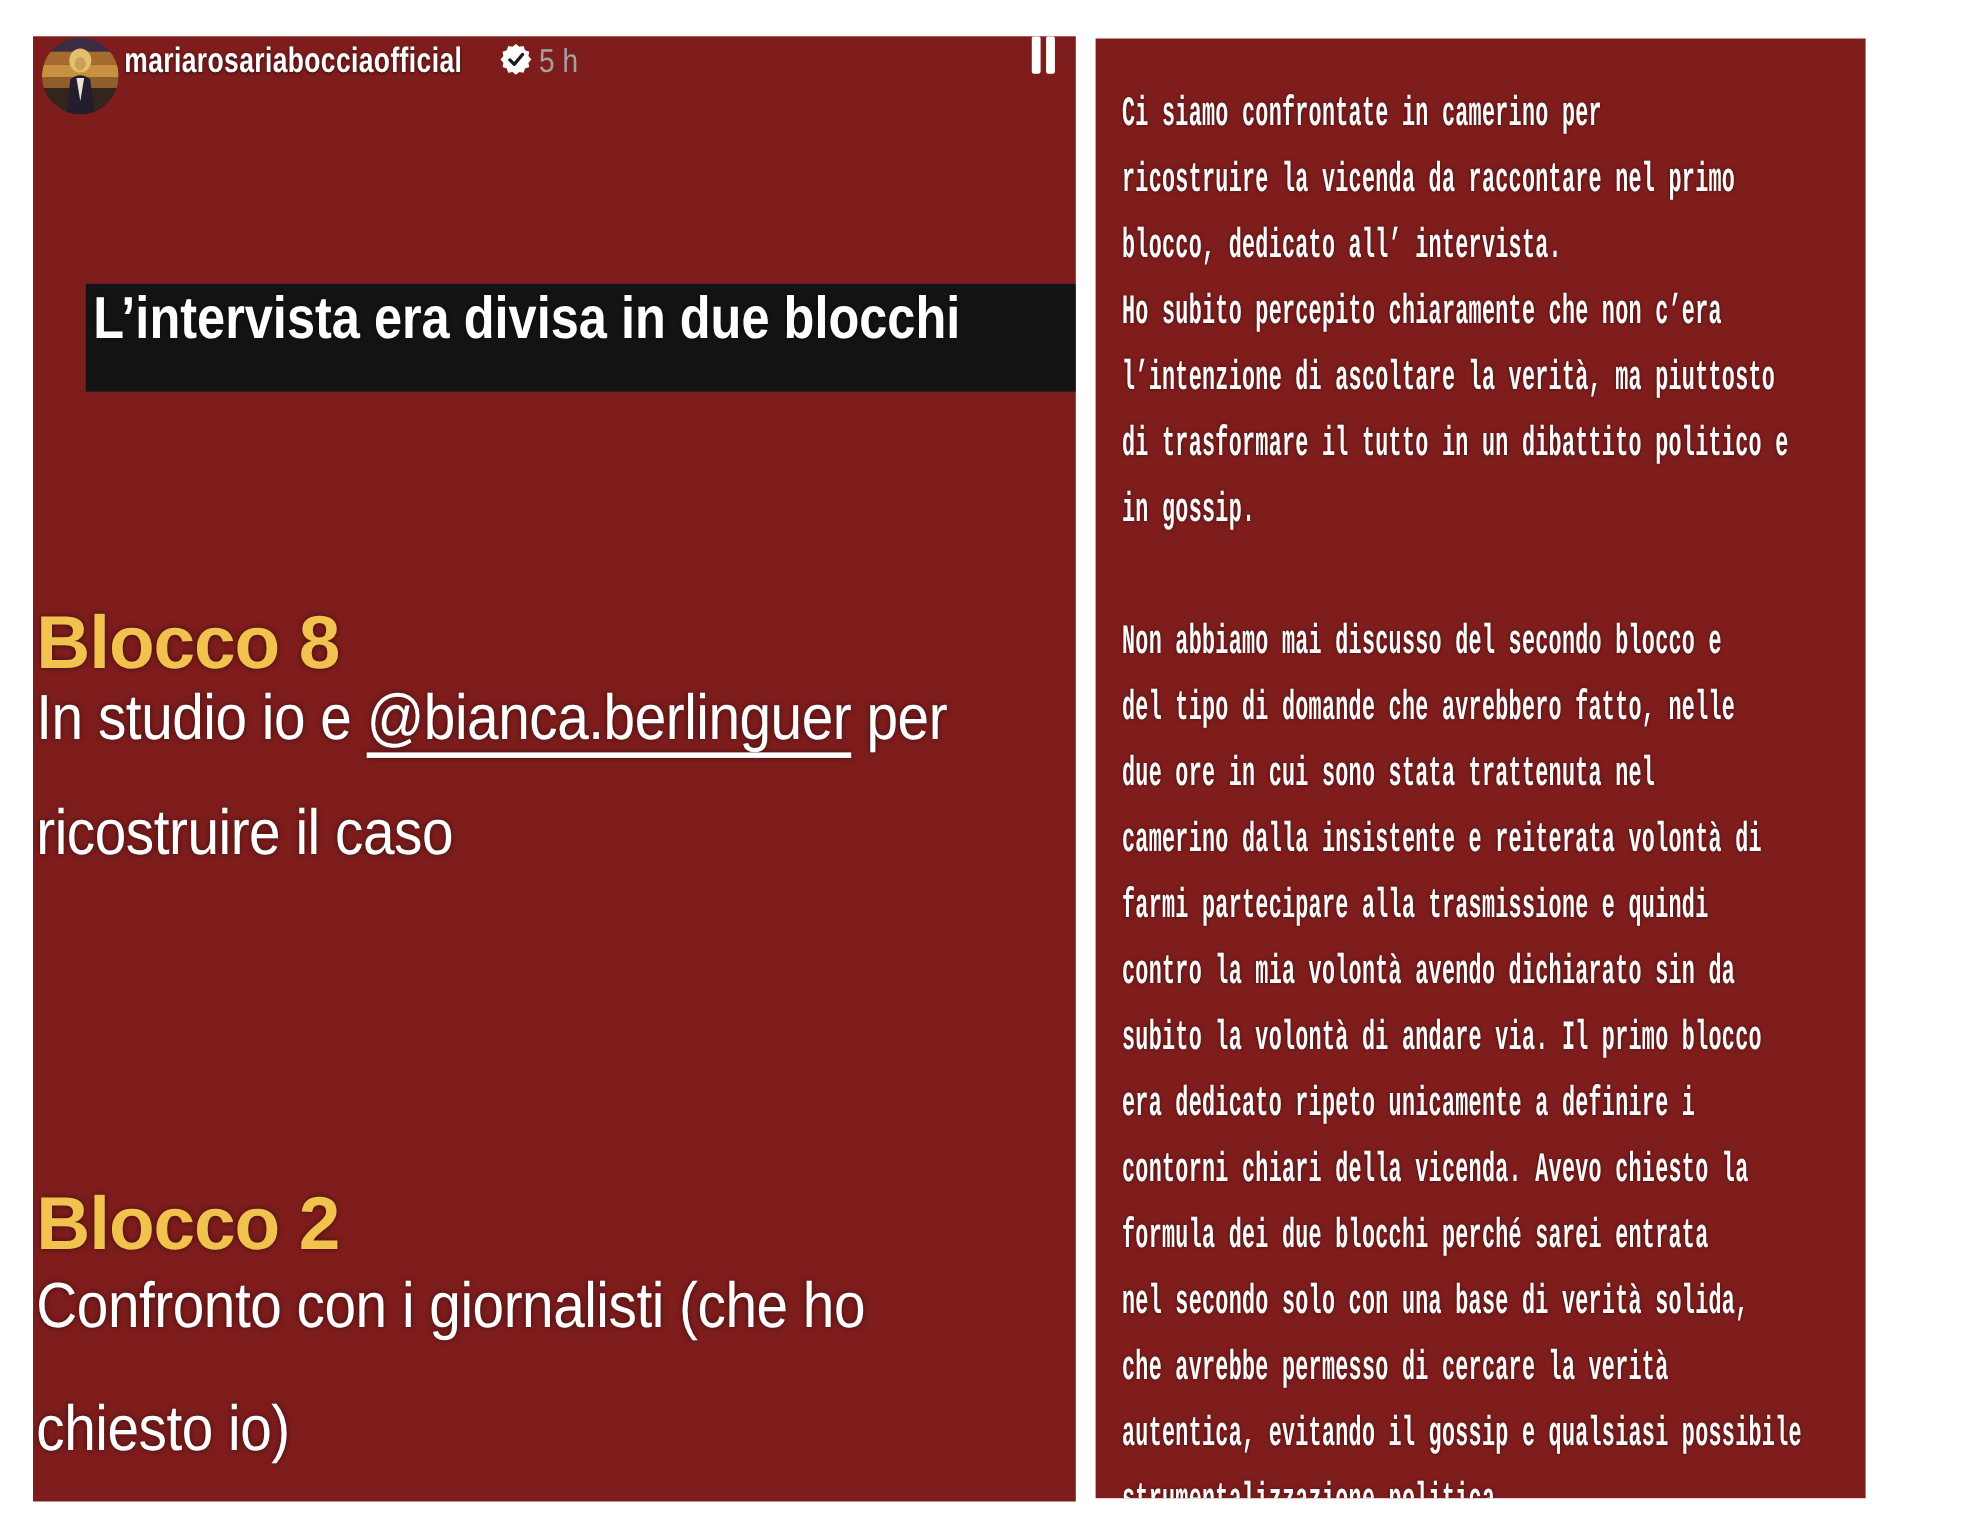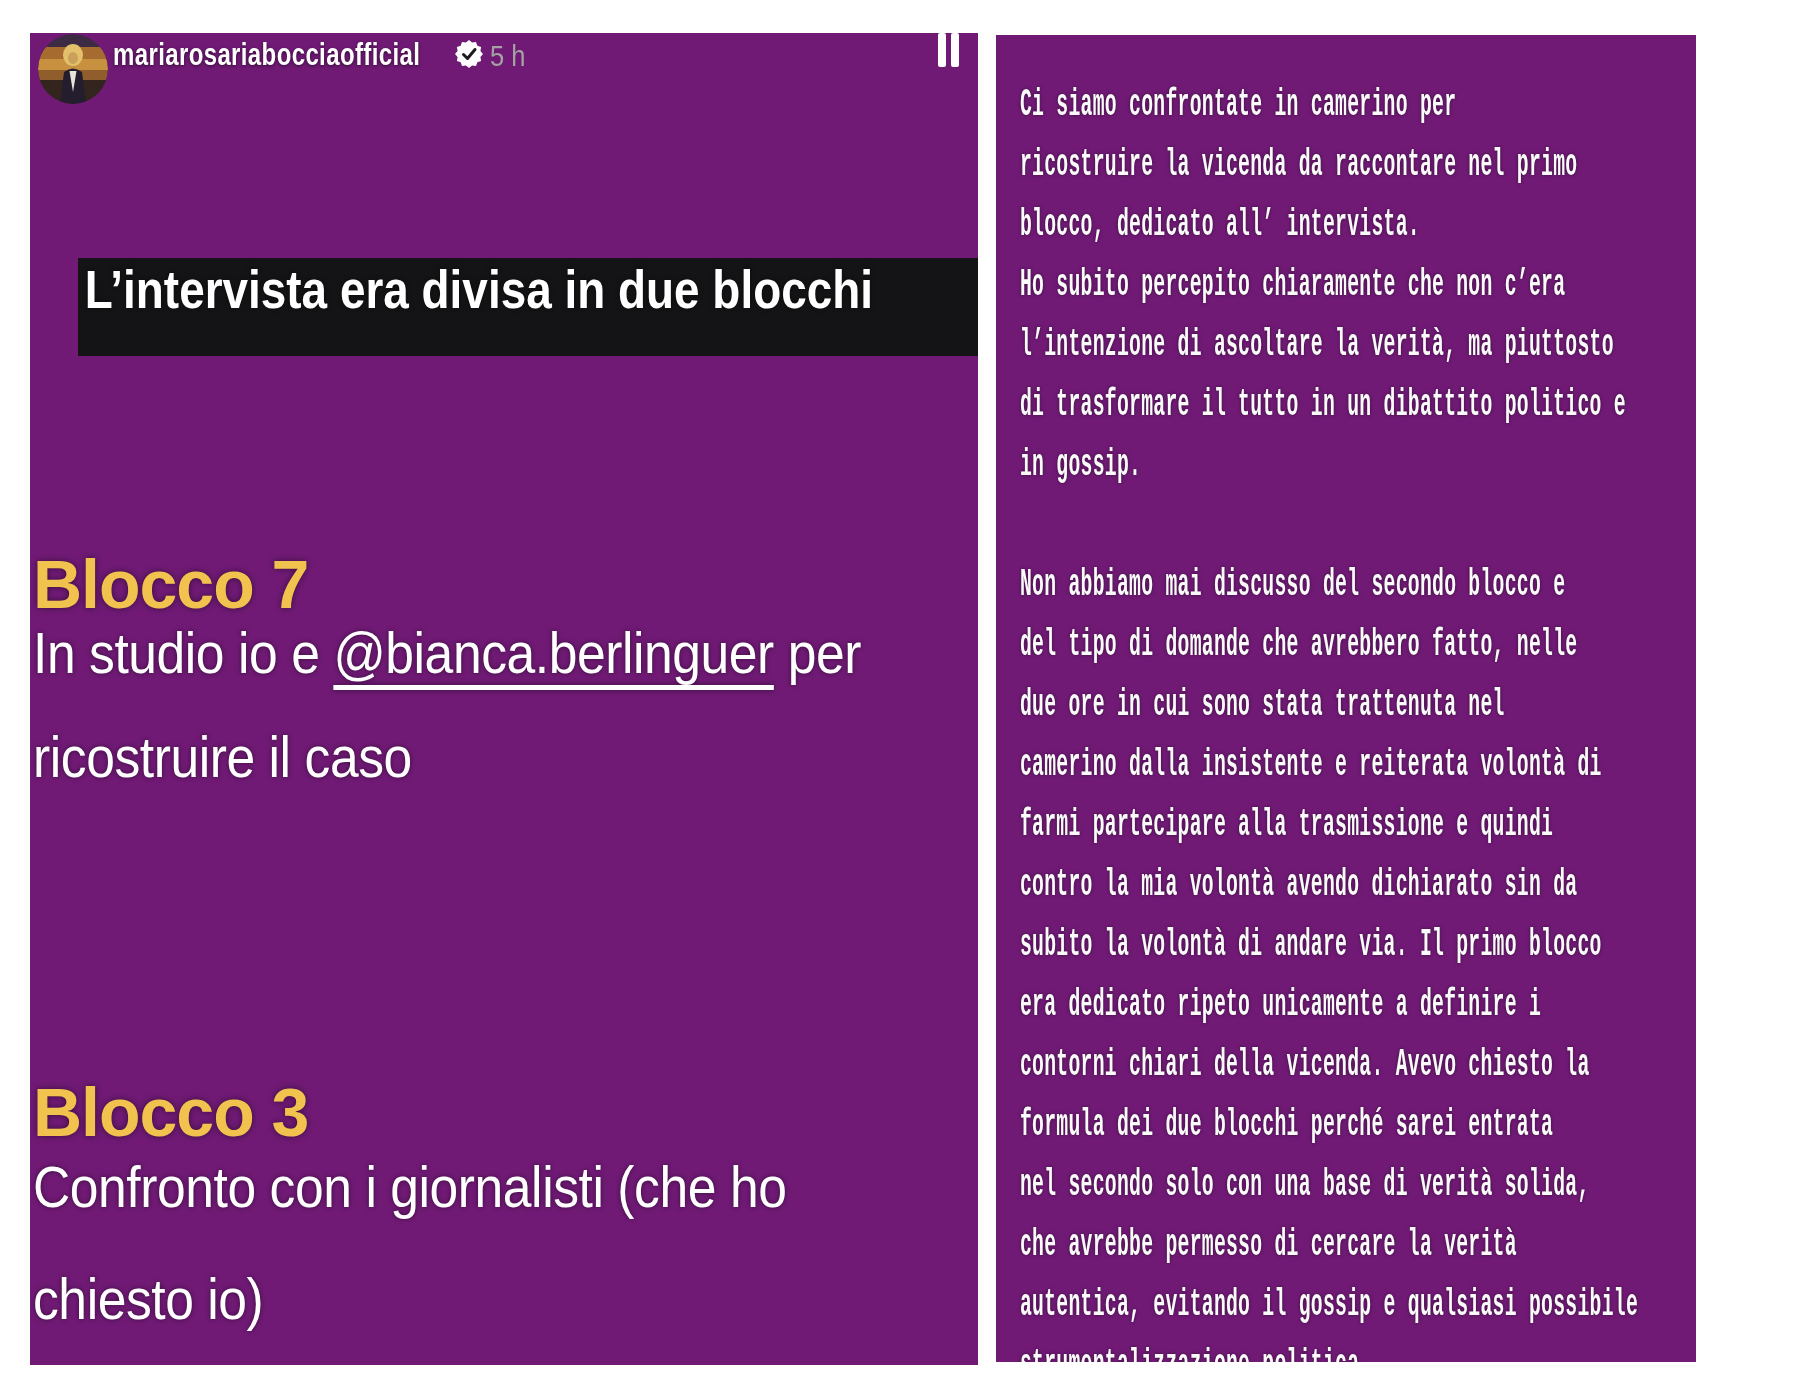--- a/index.html
+++ b/index.html
@@ -2,21 +2,21 @@
 <html><head>
 <meta charset="utf-8">
 <style>
   html,body{margin:0;padding:0;}
   body{
     width:1800px;height:1400px;position:relative;background:#ffffff;
     font-family:"Liberation Sans", sans-serif;overflow:hidden;
     -webkit-font-smoothing:antialiased;
   }
   .panel{
-    position:absolute;background:#701a75;overflow:hidden;
+    position:absolute;background:#7f1d1d;overflow:hidden;
   }
   #left-panel{left:30px;top:33px;width:948px;height:1332px;}
   #right-panel{left:996px;top:35px;width:700px;height:1327px;font-family:Liberation Mono, monospace;}
 
   
   .avatar{
     position:absolute;left:8px;top:1px;width:70px;height:70px;border-radius:50%;
     overflow:hidden;display:block;
   }
   .username{
@@ -114,27 +114,27 @@
 
   <span class="pause-button">
     <span class="pause-bar b1"></span>
     <span class="pause-bar b2"></span>
   </span>
 
   <div class="title-band">
     <span class="story-title">L’intervista era divisa in due blocchi</span>
   </div>
 
-  <div class="block-heading" id="block1-heading">Blocco 7</div>
+  <div class="block-heading" id="block1-heading">Blocco 8</div>
   <div class="block-body" id="block1-body">
     <div class="bline"><span>In studio io e </span><span class="mention">@bianca.berlinguer</span><span> per</span></div>
     <div class="bline">ricostruire il caso</div>
   </div>
 
-  <div class="block-heading" id="block2-heading">Blocco 3</div>
+  <div class="block-heading" id="block2-heading">Blocco 2</div>
   <div class="block-body" id="block2-body">
     <div class="bline">Confronto con i giornalisti (che ho</div>
     <div class="bline">chiesto io)</div>
   </div>
 </div>
 
 <div id="right-panel" class="panel">
   <div id="right-text">
       <div class="story-line">Ci siamo confrontate in camerino per</div>
       <div class="story-line">ricostruire la vicenda da raccontare nel primo</div>

